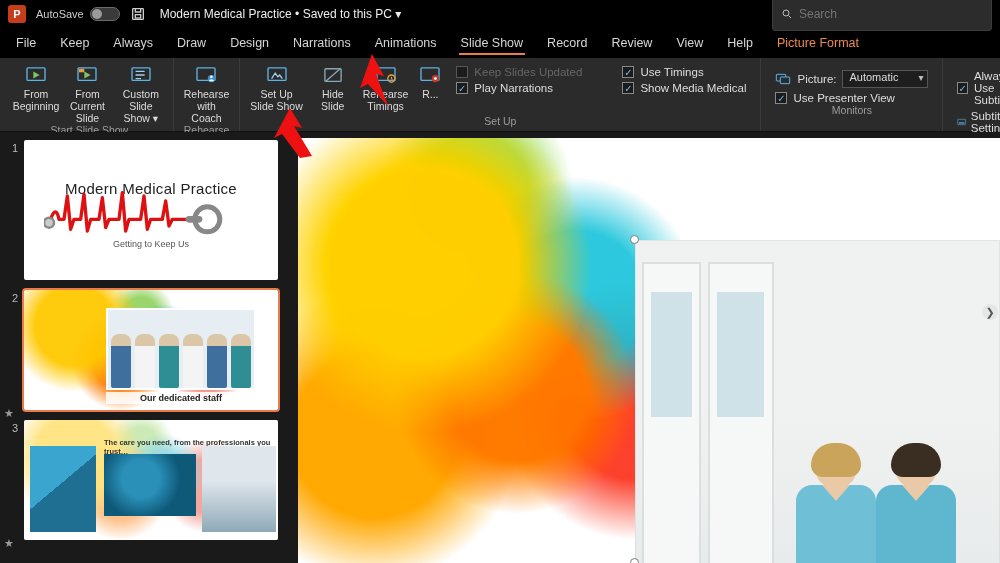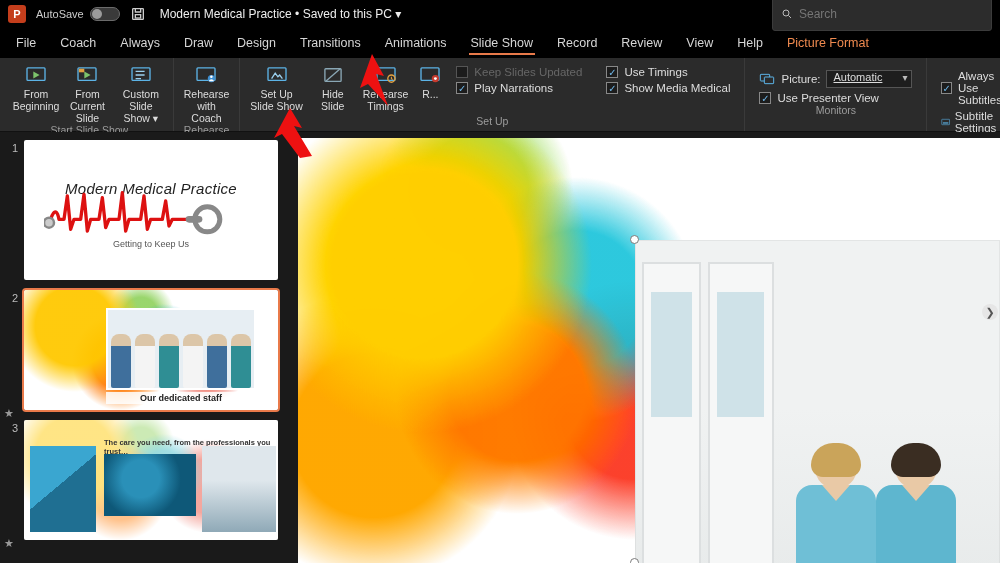--- a/index.html
+++ b/index.html
@@ -22,43 +22,43 @@
   .menubar .tab.active::after{content:"";position:absolute;left:0;right:0;bottom:3px;height:2px;background:#e97a4a;}
   
   .ribbon{height:74px;background:#2b2b2b;display:flex;align-items:stretch;border-bottom:1px solid #111;padding-left:6px;}
   .group{display:flex;flex-direction:column;align-items:center;padding:4px 6px 2px;border-right:1px solid #3a3a3a;}
   .group.noright{border-right:none;}
   .group .buttons{display:flex;gap:2px;flex:1;}
   .rbtn{display:flex;flex-direction:column;align-items:center;justify-content:flex-start;padding:2px 4px 0;min-width:48px;text-align:center;color:#ddd;font-size:10.5px;line-height:12px;border-radius:3px;}
   .rbtn .ic{width:24px;height:22px;display:flex;align-items:center;justify-content:center;margin-bottom:2px;color:#5cb3e6;}
   .grouplabel{font-size:10.5px;color:#9c9c9c;text-align:center;padding-bottom:2px;}
   .opts{display:flex;flex-direction:column;gap:4px;padding:4px 8px 0;font-size:11.5px;color:#ddd;}
-  .opts.twocol{flex-direction:row;gap:24px;}
+  .opts.twocol{flex-direction:row;gap:40px;}
   .opts .col{display:flex;flex-direction:column;gap:4px;}
   .chk{display:flex;align-items:center;gap:6px;}
   .chk .box{width:12px;height:12px;border:1px solid #888;background:#1c1c1c;display:flex;align-items:center;justify-content:center;color:#6fb7e8;font-size:10px;}
   .chk.disabled{color:#666;}
   .chk.disabled .box{border-color:#555;}
   .monrow{display:flex;align-items:center;gap:6px;}
-  .monrow .msel{height:18px;border:1px solid #555;background:#1e1e1e;color:#ddd;padding:0 16px 0 6px;font-size:11px;position:relative;min-width:86px;text-decoration:underline;}
+  .monrow .msel{height:18px;border:1px solid #555;background:#1e1e1e;color:#ddd;padding:0 16px 0 6px;font-size:11px;position:relative;min-width:86px;}
   .monrow .msel::after{content:"▾";position:absolute;right:4px;top:1px;color:#bbb;font-size:10px;}
   .msmall-ic{width:16px;height:14px;color:#5cb3e6;}
   .subset{display:flex;align-items:center;gap:4px;color:#ddd;}
   .subset::after{content:" ▾";color:#bbb;font-size:10px;}
   
   .workspace{display:flex;height:calc(563px - 28px - 30px - 74px);background:#1a1a1a;}
   .thumbs{width:290px;background:#1a1a1a;overflow:hidden;padding:6px 6px 0 0;position:relative;}
   .thumb{display:flex;padding:2px 6px 8px 4px;gap:6px;}
   .thumb .num{width:14px;text-align:right;color:#bbb;font-size:11px;padding-top:2px;}
   .thumb .slide{flex:1;height:140px;border-radius:2px;position:relative;overflow:hidden;background:#fff;}
   .thumb.sel .slide{outline:2px solid #e97a4a;}
   .thumb.sm .slide{height:120px;}
   .star{position:absolute;left:4px;bottom:-2px;color:#999;font-size:11px;}
   .slide1{background:linear-gradient(180deg,#fff 0%,#f8f8f8 70%,#eee 100%);display:flex;flex-direction:column;align-items:center;justify-content:center;color:#222;}
-  .slide1 .title{font-size:15px;font-weight:400;margin-top:8px;letter-spacing:.3px;font-style:italic;}
+  .slide1 .title{font-size:15px;font-weight:400;margin-top:8px;letter-spacing:.3px;}
   .slide1 .sub{font-size:9px;color:#555;margin-top:42px;}
   .ekg{position:absolute;top:46px;left:20px;right:20px;height:50px;}
   .slide2{background:#fff;}
   .ink{position:absolute;inset:0;background:
     radial-gradient(circle at 20% 30%,rgba(255,200,0,.95) 0 18%,transparent 30%),
     radial-gradient(circle at 38% 60%,rgba(255,120,0,.9) 0 16%,transparent 28%),
     radial-gradient(circle at 55% 45%,rgba(40,180,200,.85) 0 15%,transparent 26%),
     radial-gradient(circle at 72% 55%,rgba(230,50,30,.85) 0 14%,transparent 24%),
     radial-gradient(circle at 46% 20%,rgba(120,200,60,.75) 0 10%,transparent 20%),
     #fff;}
@@ -127,25 +127,25 @@
     <svg viewBox="0 0 24 24" fill="none" stroke="currentColor" stroke-width="2">
         <circle cx="10" cy="10" r="6"></circle>
         <path d="M20 20l-5-5"></path>
       </svg>
     <input placeholder="Search" style="">
   </div>
 </div>
 
 <div class="menubar">
   <div class="tab">File</div>
-  <div class="tab">Coach</div>
+  <div class="tab">Keep</div>
   <div class="tab">Always</div>
   <div class="tab">Draw</div>
   <div class="tab">Design</div>
-  <div class="tab">Transitions</div>
+  <div class="tab">Narrations</div>
   <div class="tab">Animations</div>
   <div class="tab active">Slide Show</div>
   <div class="tab">Record</div>
   <div class="tab">Review</div>
   <div class="tab">View</div>
   <div class="tab">Help</div>
   <div class="tab context">Picture Format</div>
 </div>
 
 <div class="ribbon">

